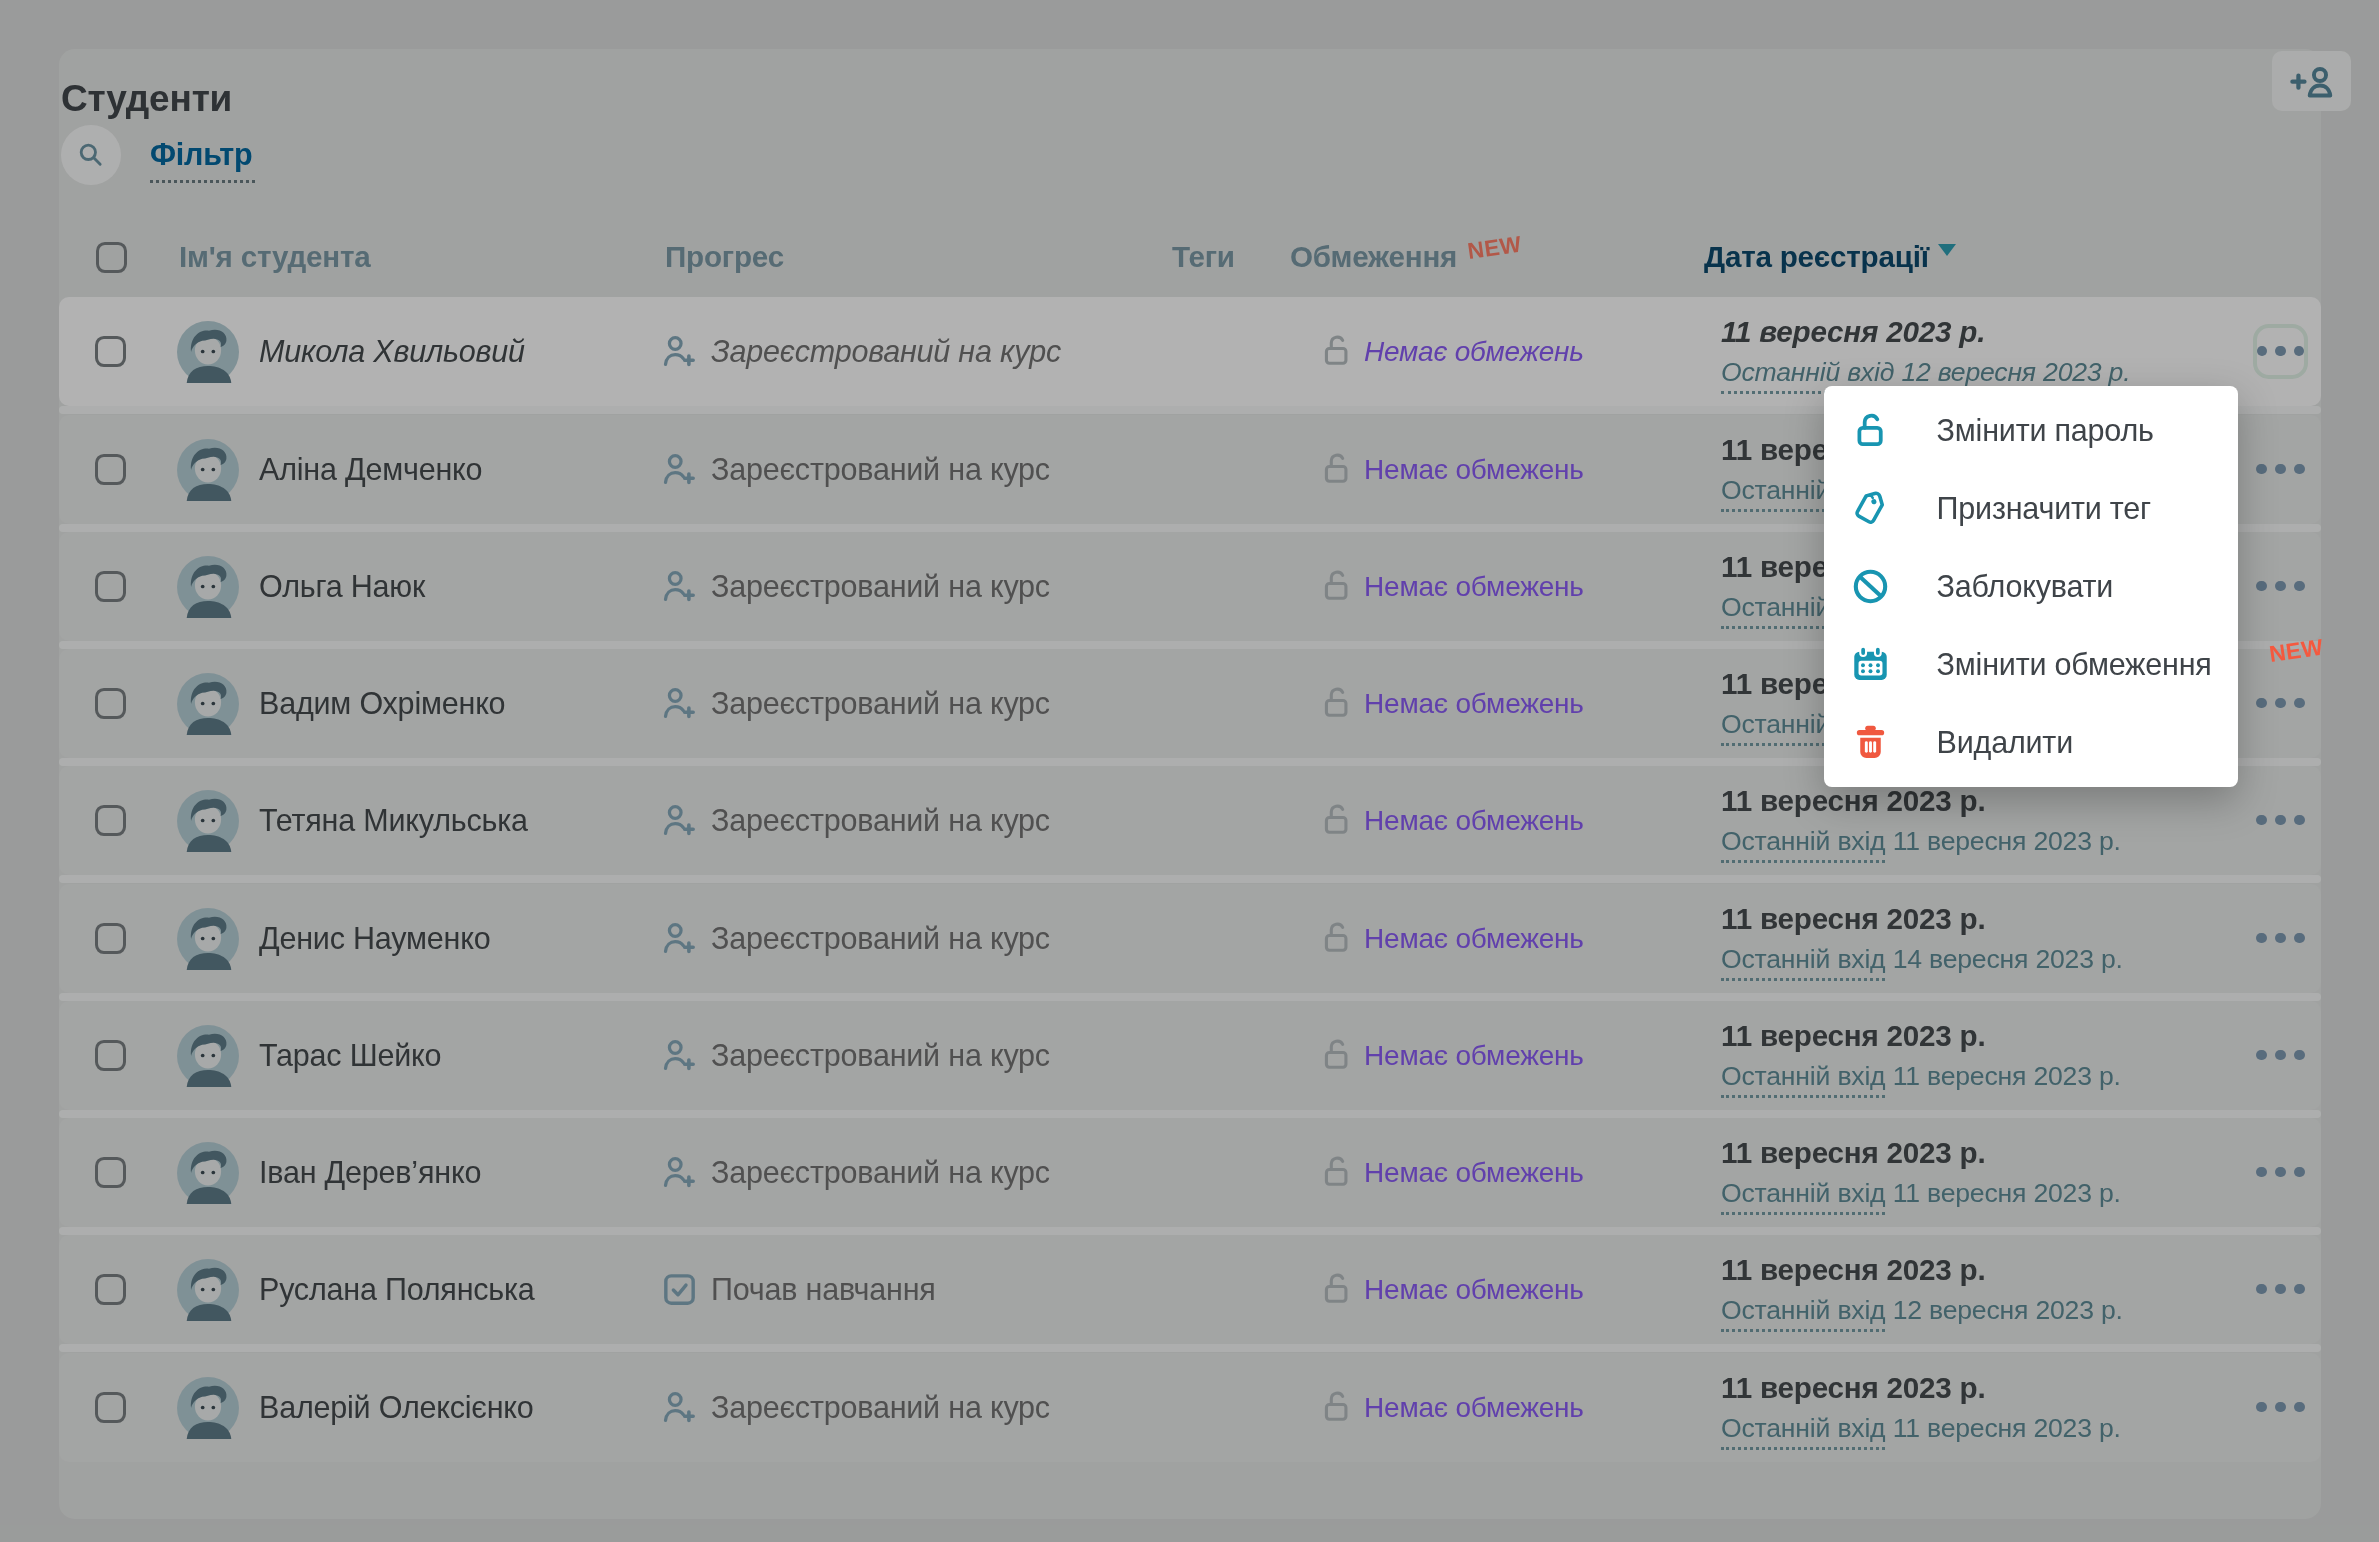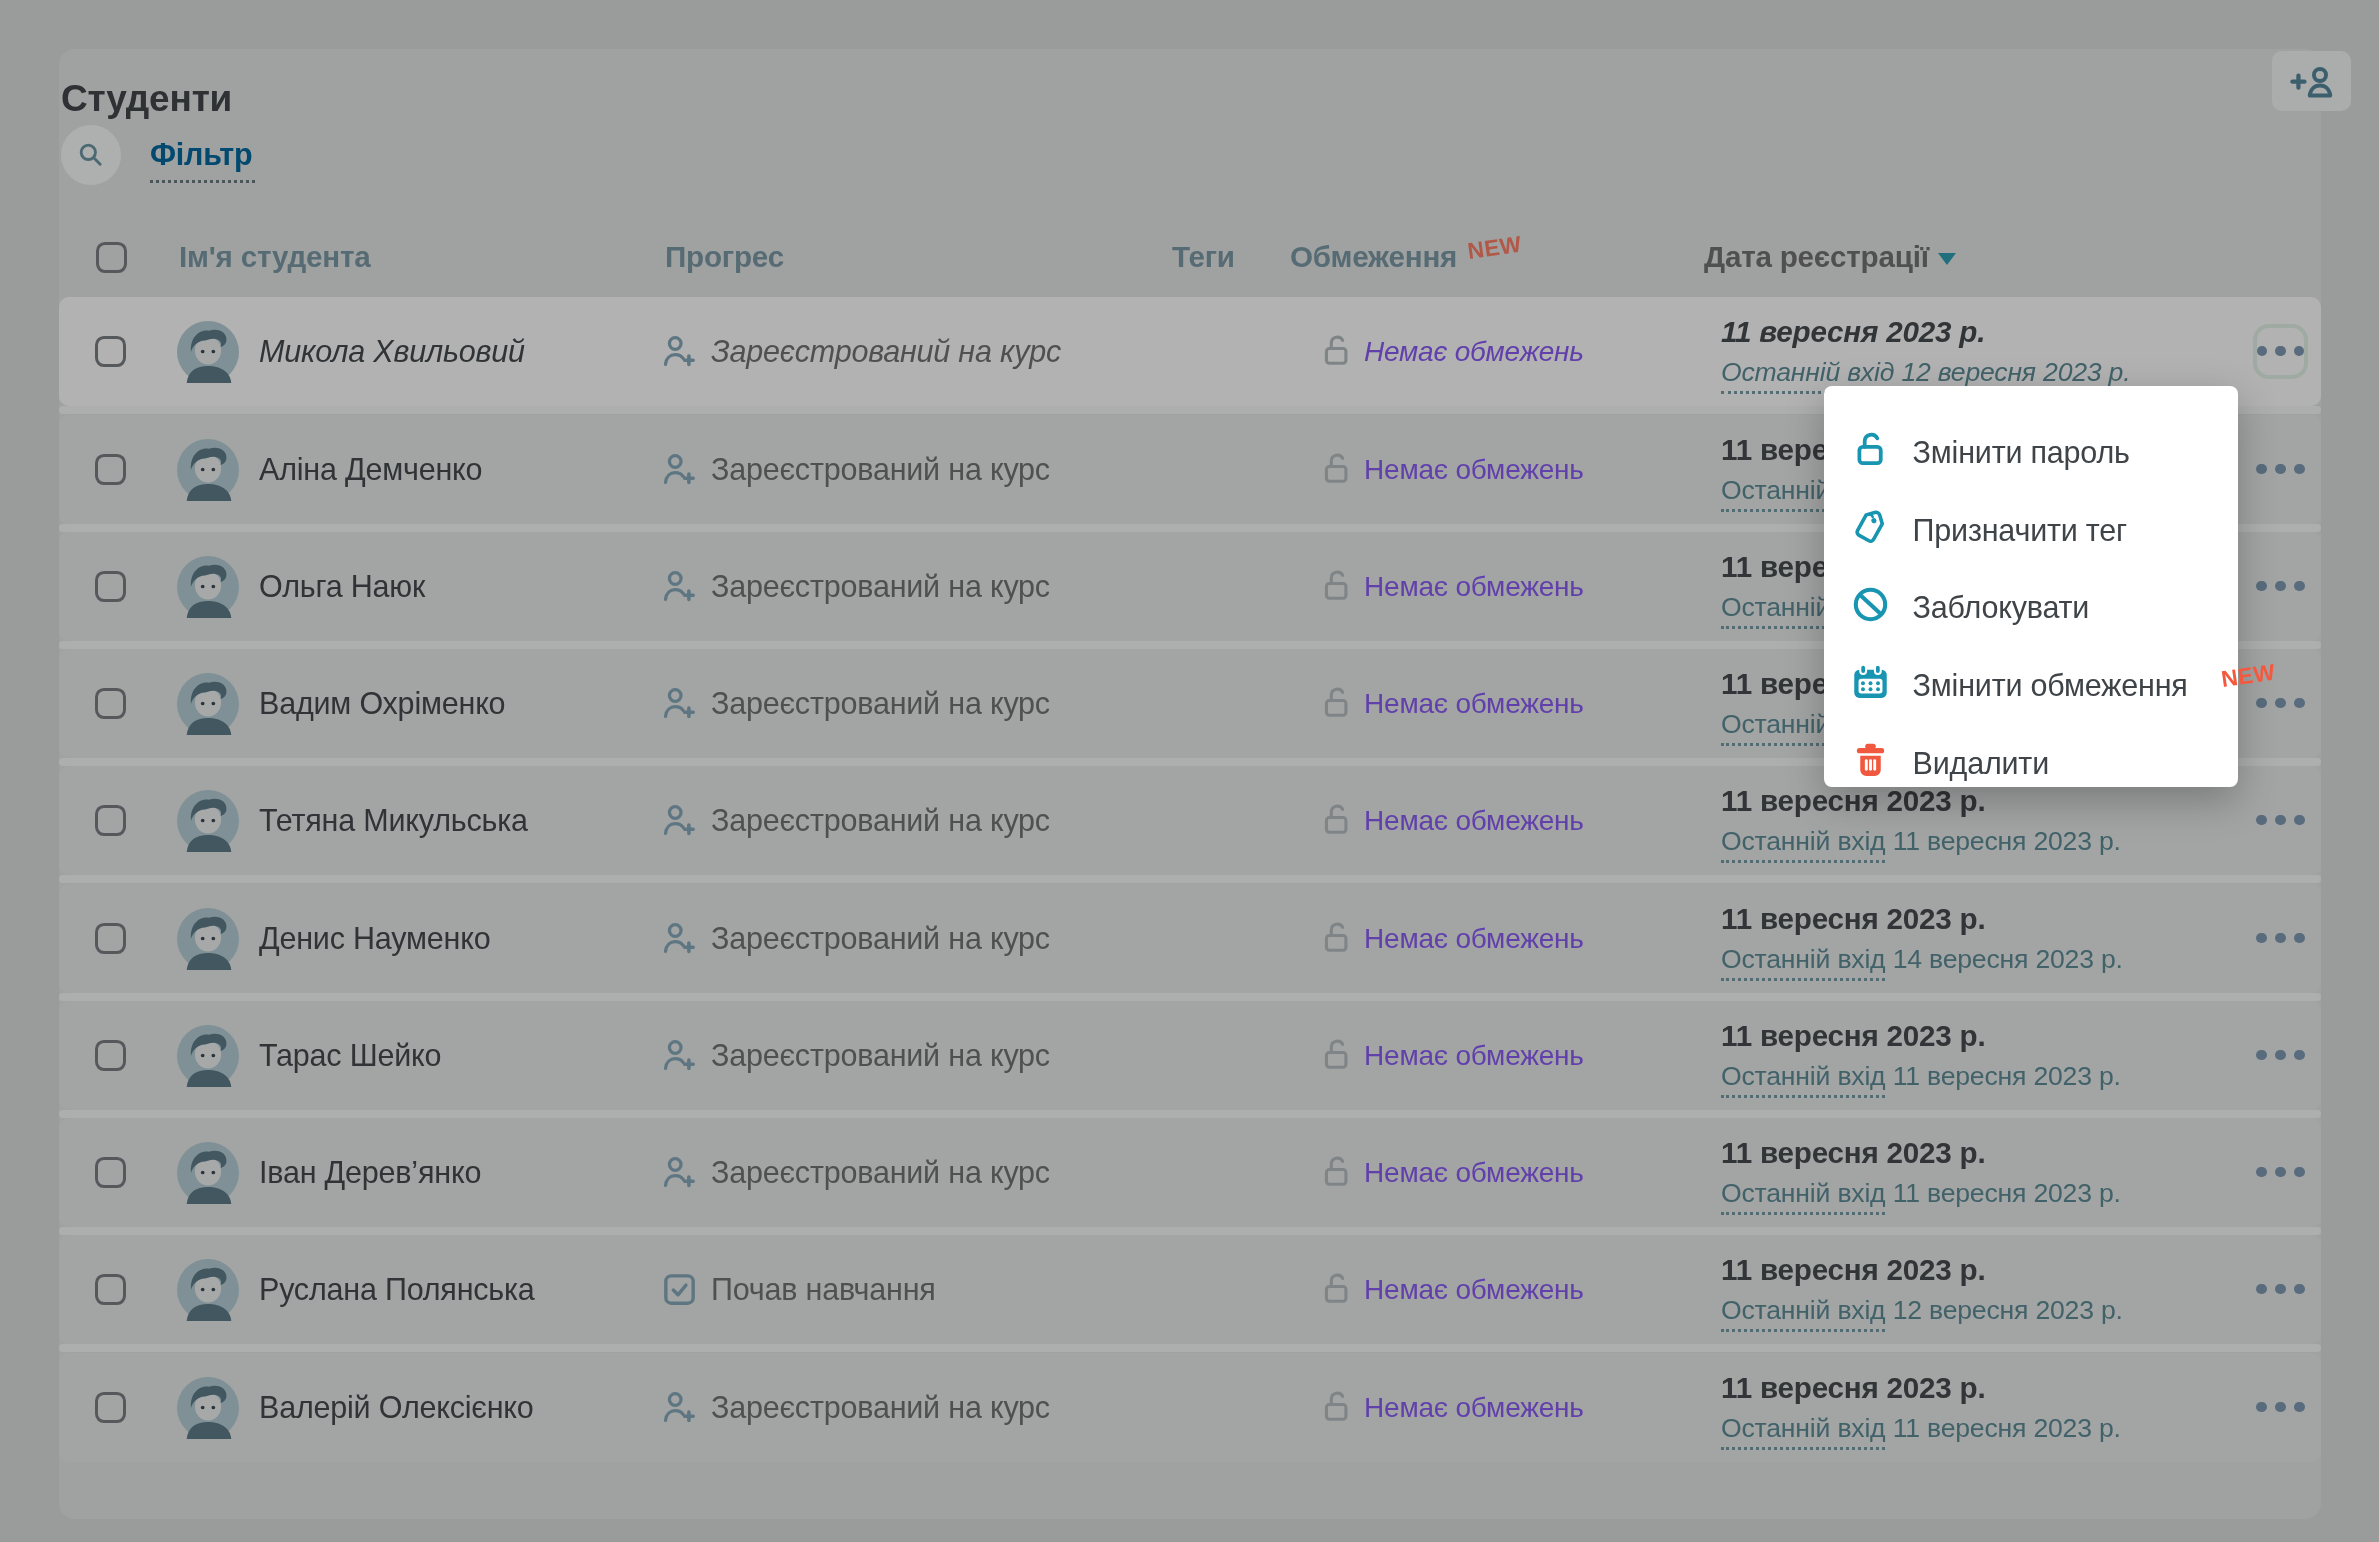--- a/index.html
+++ b/index.html
@@ -12,21 +12,21 @@
   }
   .card{position:absolute;left:59px;top:49px;width:2262px;height:1470px;background:#e6e8e7;border-radius:15.8px}
   .page-title{position:absolute;left:61px;top:53px;font-size:37px;font-weight:800;color:#43484c}
   .add-btn{position:absolute;left:2272px;top:51px;width:79px;height:60px;border-radius:9.9px;background:#f5f7f6;display:flex;align-items:center;justify-content:center;color:#57889c;cursor:pointer}
   .search-circle{position:absolute;left:61px;top:125px;width:60px;height:60px;border-radius:50%;background:#fafbfb;display:flex;align-items:center;justify-content:center;color:#6d96a5;cursor:pointer}
   .filter-link{position:absolute;left:150px;top:137px;font-size:30.5px;font-weight:700;color:#0369a1;border-bottom:3.9px dotted #6b7b81;padding:0 3px 7.9px 0;cursor:pointer}
 
   
   .th{position:absolute;top:240px;font-size:29.6px;font-weight:700;color:#7b9aa6;white-space:nowrap}
   .th-checkbox{position:absolute;left:96px;top:242px}
-  .th-date{color:#737373;display:flex;align-items:center;gap:9px}
+  .th-date{color:#0c4a6e;display:flex;gap:9px}
   .sort-triangle{width:0;height:0;border-left:9.9px solid transparent;border-right:9.9px solid transparent;border-top:12.8px solid #2f9fb4;margin-top:3.9px}
   .new-badge{display:inline-block;font-size:22.7px;font-weight:700;color:#ff7e68;transform:rotate(-8deg) translateY(-11.8px);margin-left:11.8px;letter-spacing:0.5px}
 
   .checkbox{width:30.5px;height:30.5px;border:3px solid #7a8083;border-radius:8.9px;background:transparent;box-sizing:border-box;cursor:pointer}
 
   
   .row{position:absolute;left:59px;width:2262px;height:109px;background:#eaeceb;border-radius:9.9px}
   .row::after{content:"";position:absolute;left:0;right:0;bottom:-7.9px;height:7.9px;background:#f8faf9;border-radius:3.9px}
   .row:last-child::after{display:none}
   .row.active{background:#ffffff}
@@ -43,21 +43,21 @@
   .date-sub .ll-label{border-bottom:3px dotted rgba(95,141,152,.85);padding-bottom:3.9px}
   .dots-btn{position:absolute;left:2194px;top:26.6px;width:55px;height:55px;box-sizing:border-box;border-radius:15.8px;display:flex;align-items:center;justify-content:center;gap:7.9px;cursor:pointer}
   .dots-btn.active{background:#ffffff;border:4.9px solid #e2f4e9}
   .dot{width:10.8px;height:10.8px;border-radius:50%;background:#7f9bb3}
 
   
   .overlay{position:absolute;inset:0;background:rgba(0,0,0,0.30);z-index:50}
 
   
   .menu{position:absolute;left:1824px;top:386px;width:414px;height:401px;background:#ffffff;border-radius:7.9px;box-shadow:0 13.8px 39px rgba(0,0,0,0.25);z-index:100;display:flex;flex-direction:column;padding:5.9px 0;box-sizing:border-box}
-  .menu-item{flex:1;display:flex;align-items:flex-end;padding-left:25.6px;gap:22px;cursor:pointer;white-space:nowrap}
+  .menu-item{flex:1;display:flex;align-items:center;padding-left:25.6px;gap:46px;cursor:pointer;white-space:nowrap}
   .menu-icon{width:41px;height:41px;flex:0 0 41px;color:#1895b1}
   .menu-item.red .menu-icon{color:#f0583f}
   .menu-label{font-size:30.5px;color:#3f4449}
   .menu-new{display:inline-block;font-size:22.7px;font-weight:700;color:#f4593f;transform:rotate(-8deg) translateY(-13.8px);margin-left:13.8px;letter-spacing:0.5px}
   svg{display:block}
 </style>
 </head>
 <body>
 
 <div class="card"></div>

